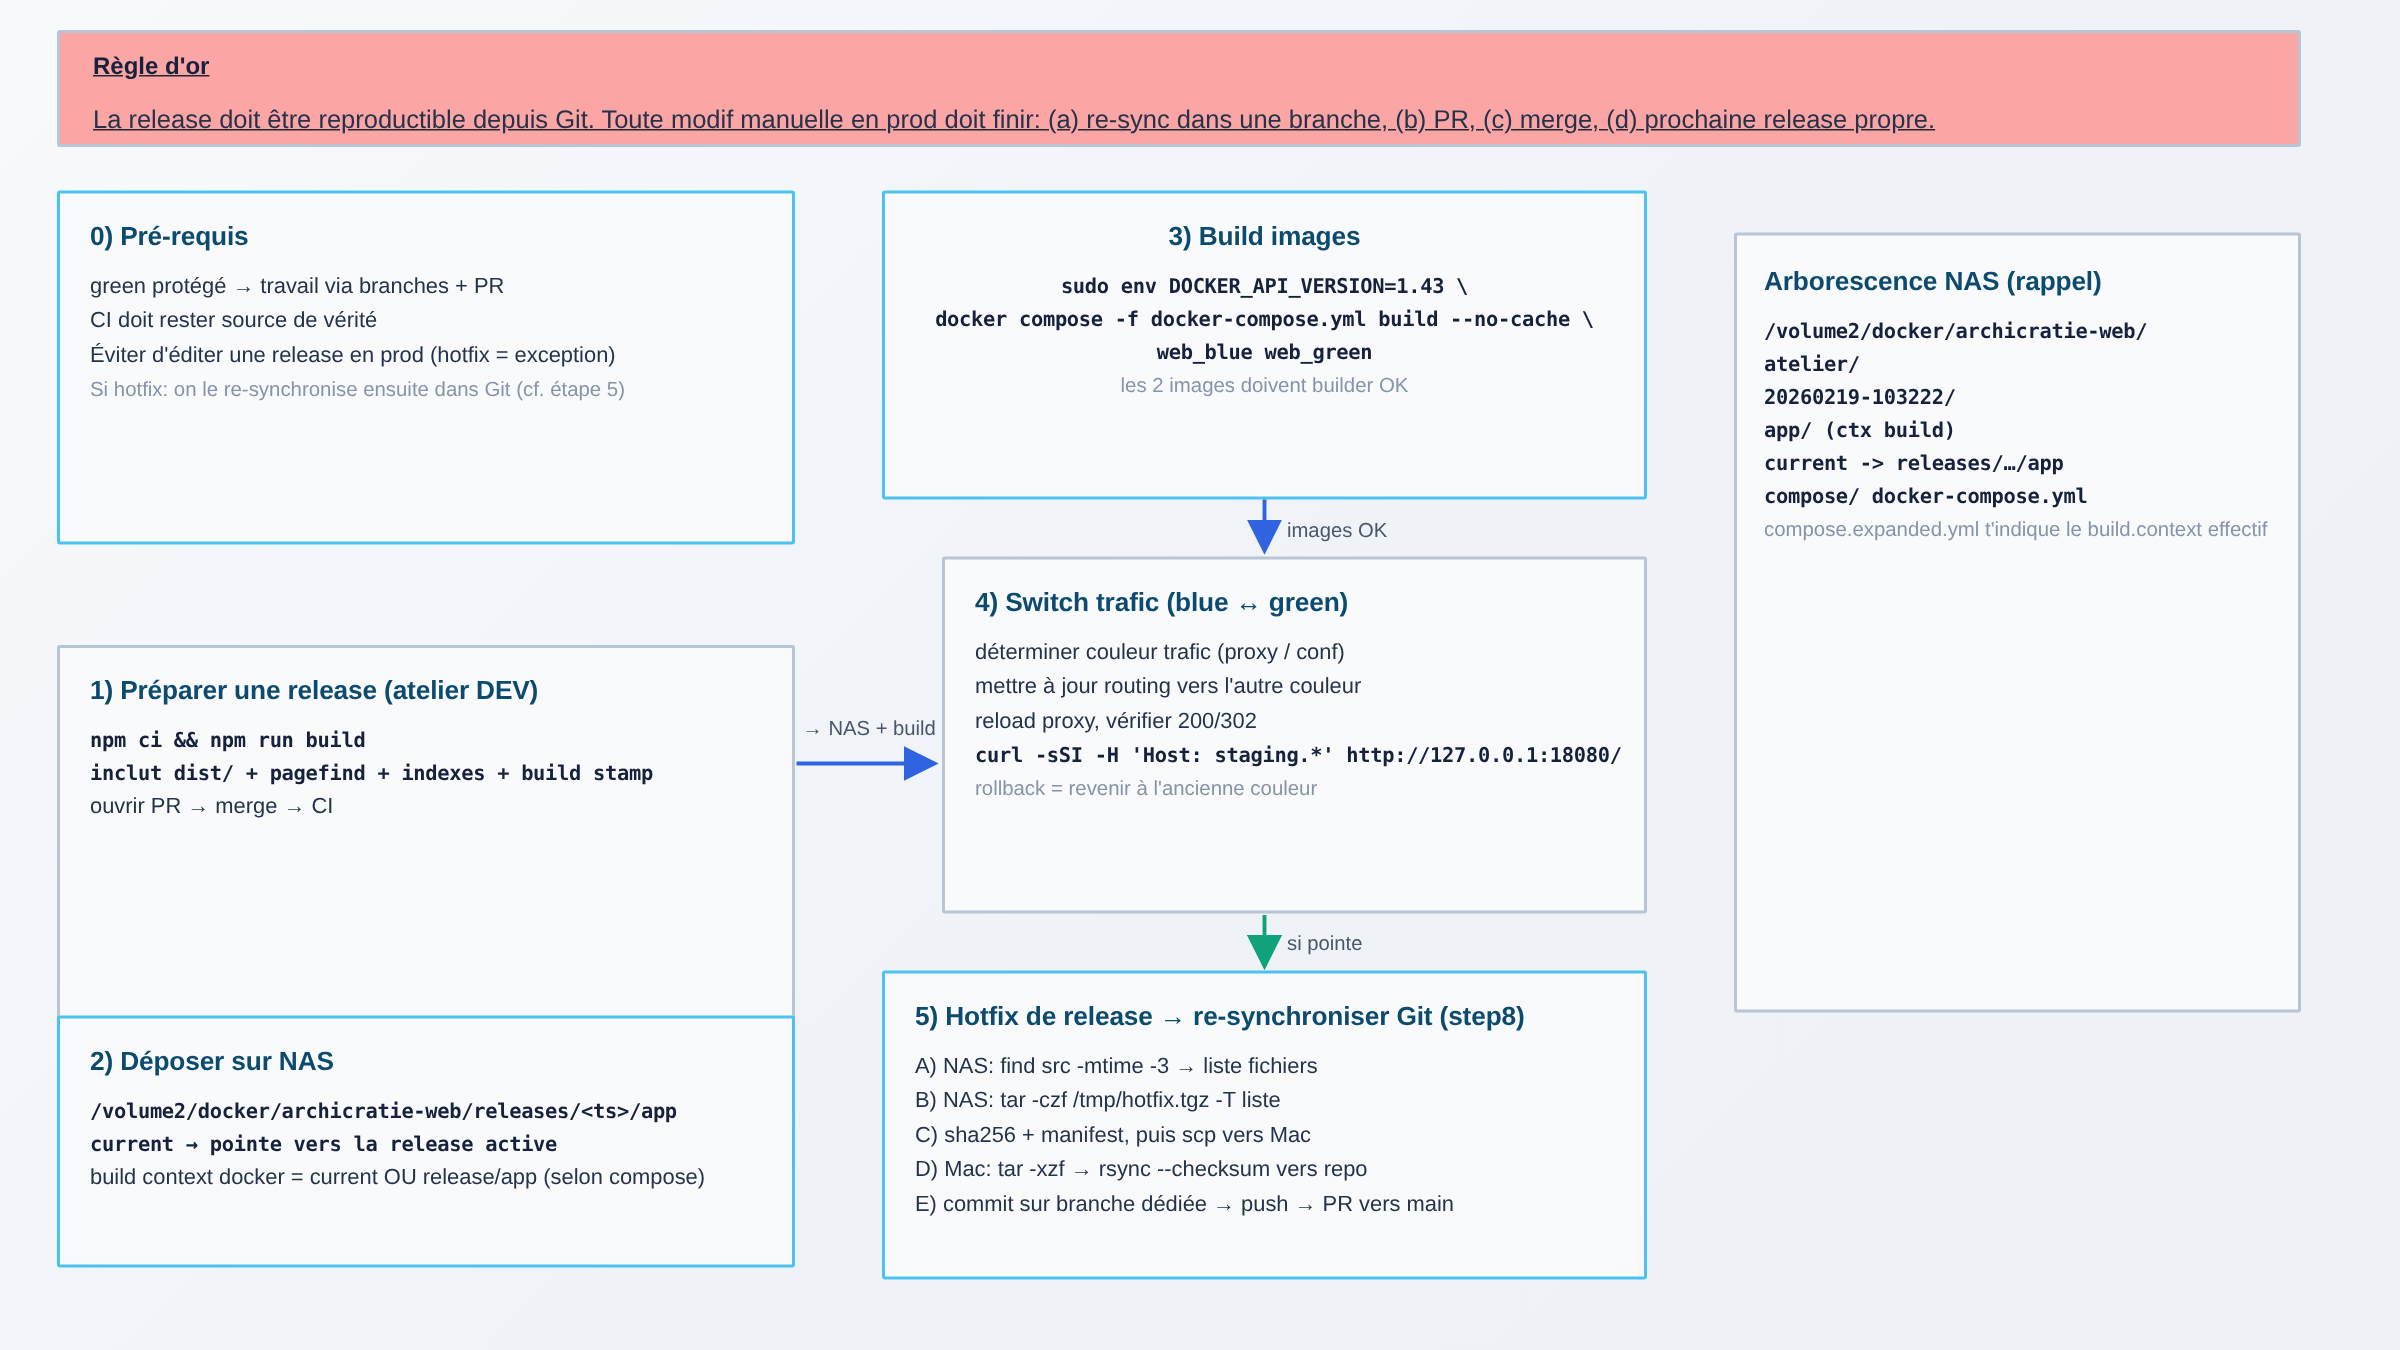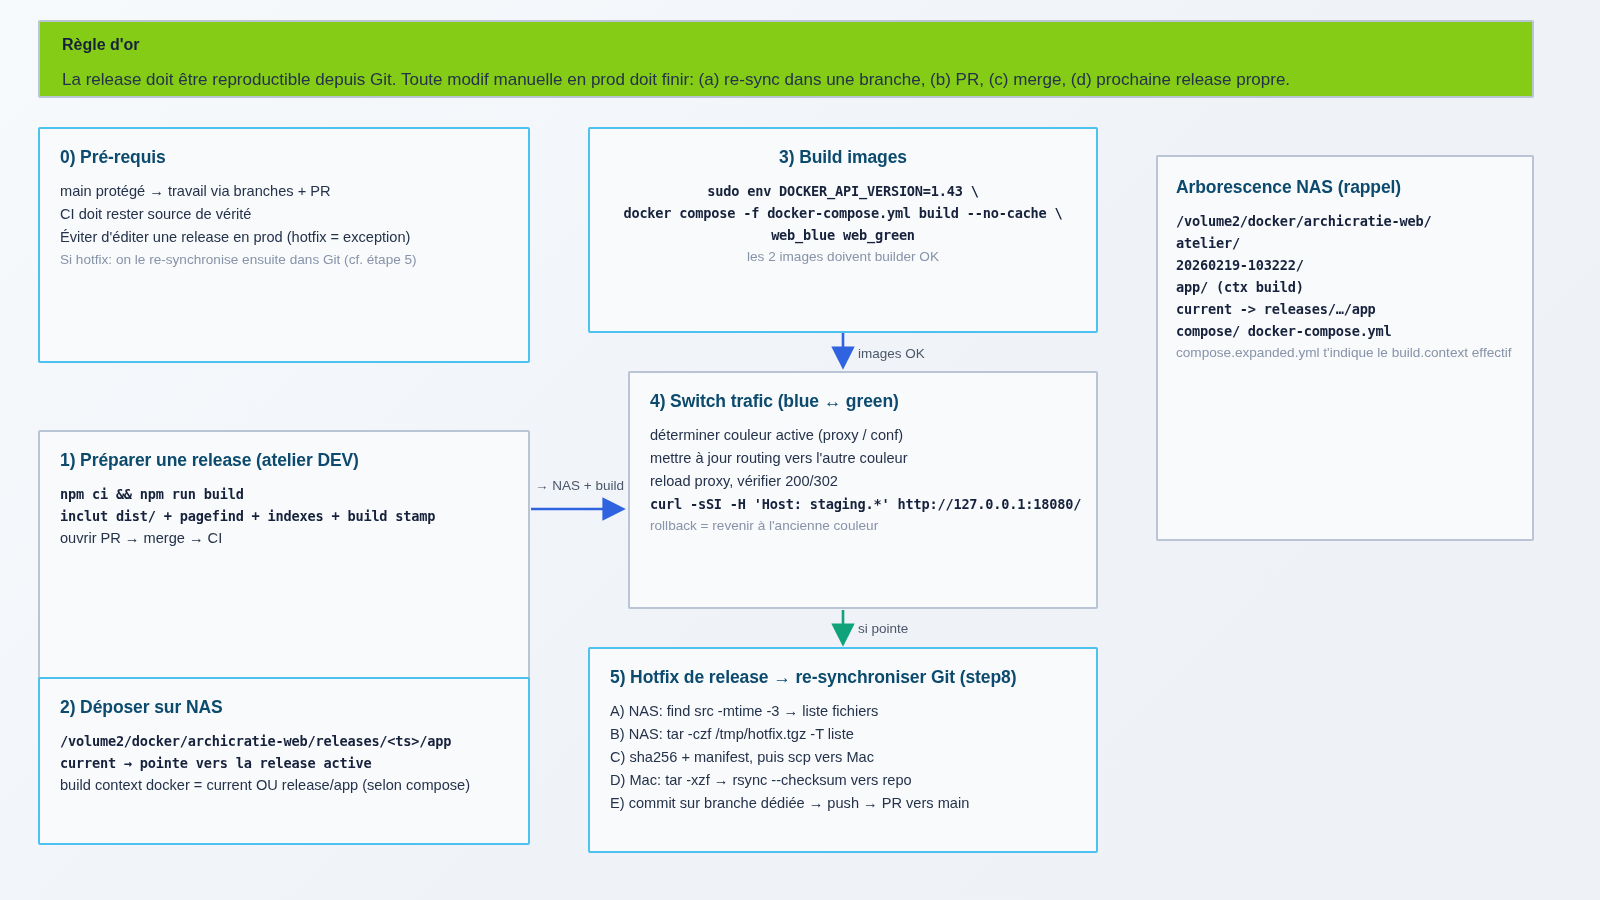--- a/index.html
+++ b/index.html
@@ -25,22 +25,23 @@
   .box {
     position: absolute;
     box-sizing: border-box;
     background: #f8fafc;
     border: 2px solid #b9c4d4;
     border-radius: 2px;
   }
   .box.cyan { border-color: #4cc2f1; }
   .box.gray { border-color: #b9c4d4; }
   .box.rule {
-    background: #84cc16;
+    background: #fca5a5;
     border-color: #b9c4d4;
+    text-decoration: underline;
   }
 
   .box-inner {
     padding: 18px 20px 14px 20px;
   }
 
   h2.box-title {
     margin: 0 0 12px 0;
     font-size: 17.5px;
     font-weight: bold;
@@ -105,21 +106,21 @@
     <div class="box-inner" style="padding:14px 22px;">
       <h2 class="rule-title">Règle d'or</h2>
       <p class="rule-text">La release doit être reproductible depuis Git. Toute modif manuelle en prod doit finir: (a) re-sync dans une branche, (b) PR, (c) merge, (d) prochaine release propre.</p>
     </div>
   </div>
 
   <div class="box cyan" style="left:38px; top:127px; width:492px; height:236px;">
     <div class="box-inner">
       <h2 class="box-title">0) Pré-requis</h2>
       <ul class="lines">
-        <li>main protégé → travail via branches + PR</li>
+        <li>green protégé → travail via branches + PR</li>
         <li>CI doit rester source de vérité</li>
         <li>Éviter d'éditer une release en prod (hotfix = exception)</li>
         <li class="muted">Si hotfix: on le re-synchronise ensuite dans Git (cf. étape 5)</li>
       </ul>
     </div>
   </div>
 
   <div class="box gray" style="left:38px; top:393px; width:492px; height:257px;margin-top:37px;">
     <div class="box-inner">
       <h2 class="box-title">1) Préparer une release (atelier DEV)</h2>
@@ -151,21 +152,21 @@
         <li class="mono">web_blue web_green</li>
         <li class="muted">les 2 images doivent builder OK</li>
       </ul>
     </div>
   </div>
 
   <div class="box gray" style="left:628px; top:371px; width:470px; height:238px;">
     <div class="box-inner">
       <h2 class="box-title">4) Switch trafic (blue ↔ green)</h2>
       <ul class="lines">
-        <li>déterminer couleur active (proxy / conf)</li>
+        <li>déterminer couleur trafic (proxy / conf)</li>
         <li>mettre à jour routing vers l'autre couleur</li>
         <li>reload proxy, vérifier 200/302</li>
         <li class="mono">curl -sSI -H 'Host: staging.*' http://127.0.0.1:18080/</li>
         <li class="muted">rollback = revenir à l'ancienne couleur</li>
       </ul>
     </div>
   </div>
 
   <div class="box cyan" style="left:588px; top:647px; width:510px; height:206px;">
     <div class="box-inner">
@@ -173,21 +174,21 @@
       <ul class="lines">
         <li>A) NAS: find src -mtime -3 → liste fichiers</li>
         <li>B) NAS: tar -czf /tmp/hotfix.tgz -T liste</li>
         <li>C) sha256 + manifest, puis scp vers Mac</li>
         <li>D) Mac: tar -xzf → rsync --checksum vers repo</li>
         <li>E) commit sur branche dédiée → push → PR vers main</li>
       </ul>
     </div>
   </div>
 
-  <div class="box gray" style="left:1156px; top:155px; width:378px; height:386px;">
+  <div class="box gray" style="left:1156px; top:155px; width:378px; height:520px;">
     <div class="box-inner" style="padding:20px 20px 14px 18px;">
       <h2 class="box-title">Arborescence NAS (rappel)</h2>
       <ul class="lines">
         <li class="mono">/volume2/docker/archicratie-web/</li>
         <li class="mono">atelier/</li>
         <li class="mono">20260219-103222/</li>
         <li class="mono">app/ (ctx build)</li>
         <li class="mono">current -&gt; releases/…/app</li>
         <li class="mono">compose/ docker-compose.yml</li>
         <li class="muted">compose.expanded.yml t'indique le build.context effectif</li>

